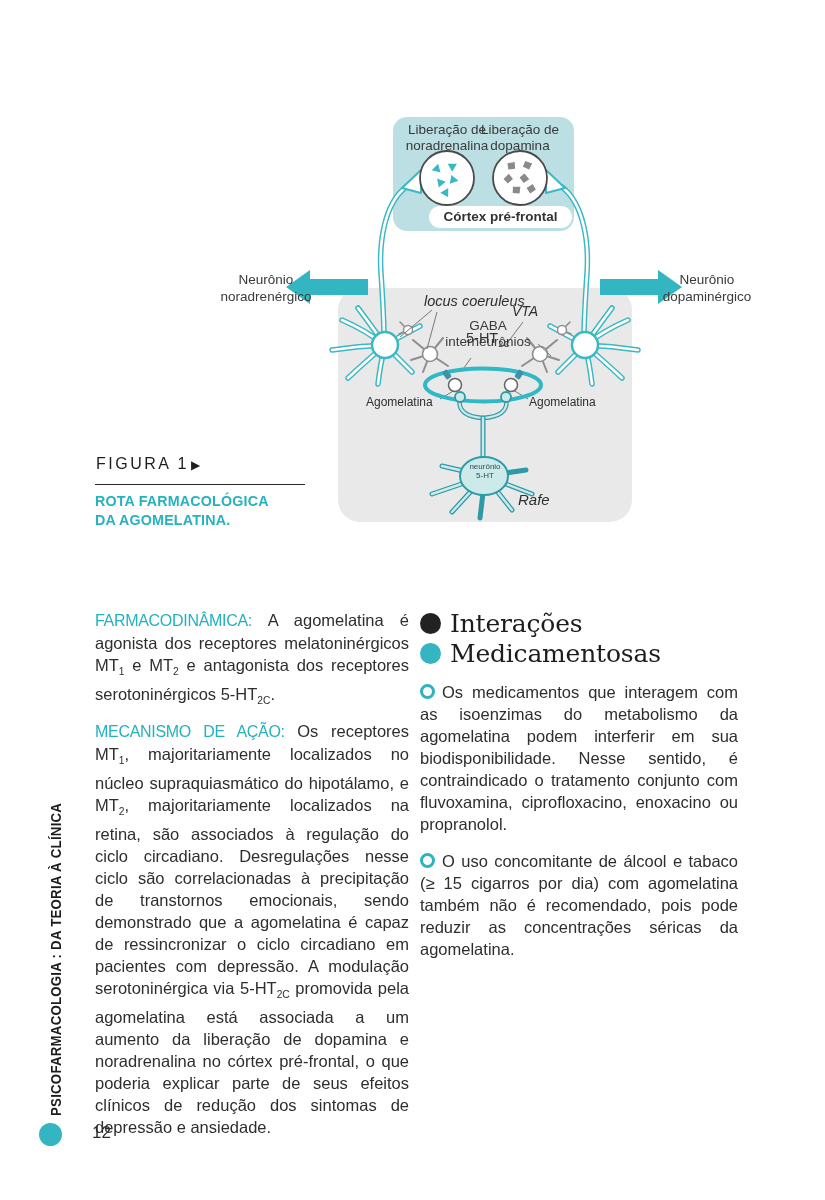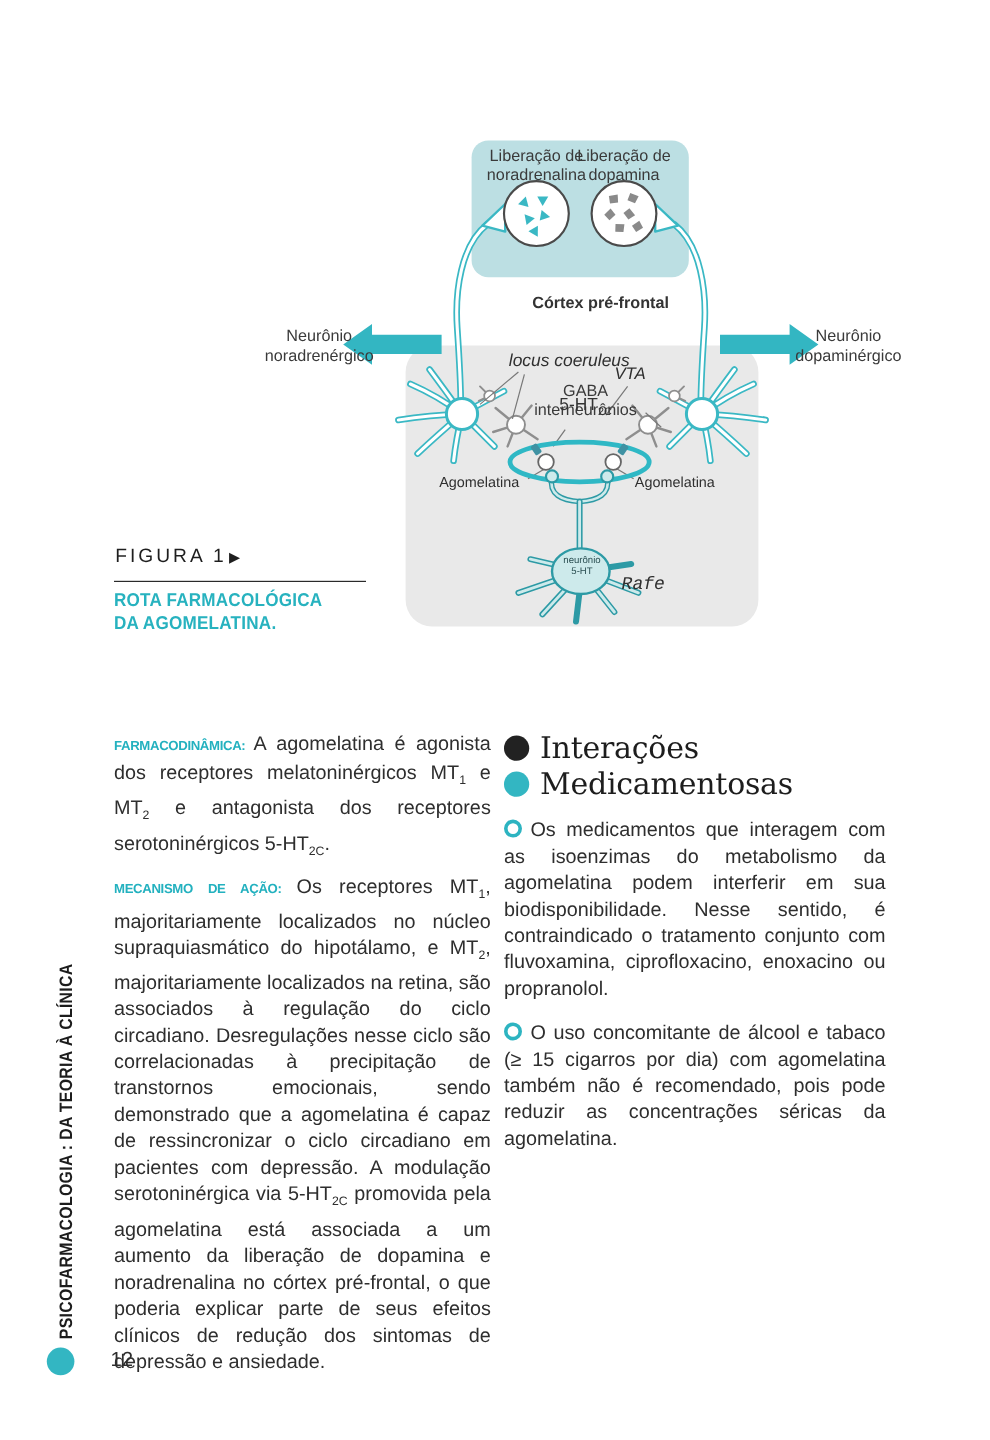--- a/index.html
+++ b/index.html
@@ -1,38 +1,38 @@
 <!DOCTYPE html>
 <html><head>
 <meta charset="utf-8">
 <style>
   html,body{margin:0;padding:0;}
   body{width:825px;height:1200px;background:#ffffff;font-family:"Liberation Sans",sans-serif;color:#2f2f2f;position:relative;overflow:hidden;}
   .abs{position:absolute;}
   
   #diagram-svg{left:280px;top:108px;width:460px;height:430px;}
   .dlabel{position:absolute;font-size:13.5px;line-height:16px;color:#3a3a3a;white-space:pre-line;text-align:center;}
-  .cortex-label{left:429px;top:206px;width:143px;height:22px;background:#ffffff;border-radius:11px;font-size:13.5px;font-weight:700;line-height:22px;text-align:center;color:#333;margin-top:36px;}
+  .cortex-label{left:429px;top:206px;width:143px;height:22px;background:#ffffff;border-radius:11px;font-size:13.5px;font-weight:700;line-height:22px;text-align:center;color:#333;}
   .side-neuron-label{font-size:13.5px;line-height:17px;}
   .italic{font-style:italic;}
   .small-label{font-size:12px;text-align:left;white-space:nowrap;}
   .receptor-label{font-size:14.5px;color:#333;white-space:nowrap;}
   .receptor-label sub{font-size:9px;}
   .neuron5ht-label{left:459px;top:462px;width:52px;font-size:8px;line-height:9px;color:#2b4f52;text-align:center;white-space:pre-line;}
   
   .fig-label{left:96px;top:455px;font-size:16px;letter-spacing:2.5px;color:#1e1e1e;font-weight:400;}
   .fig-label .tri{font-size:12px;letter-spacing:0;margin-left:2px;}
   .fig-rule{left:95px;top:484px;width:210px;height:0;border-top:1.6px solid #2a2a2a;}
   .fig-title{left:95px;top:491px;font-size:15.5px;line-height:19px;font-weight:700;color:#27b2bf;letter-spacing:0.2px;white-space:pre-line;transform:scaleX(0.92);transform-origin:0 0;}
   
   .col{text-align:justify;font-size:16.5px;line-height:22px;color:#2e2e2e;}
   .col-left{left:95px;top:609px;width:314px;}
   .col-right{left:420px;top:610px;width:318px;}
   .col p{margin:0 0 7px 0;}
-  .lead{color:#23b1bf;font-weight:700;font-size:11px;letter-spacing:-0.3px;}
+  .lead{color:#23b1bf;font-weight:400;font-size:16px;letter-spacing:-0.3px;}
   sub{font-size:62%;}
   
   .ix-row{display:flex;align-items:center;margin-bottom:3px;}
   .ix-dot{width:21px;height:21px;border-radius:50%;margin-right:9px;flex:0 0 auto;}
   .ix-dot.black{background:#222222;}
   .ix-dot.teal{background:#33b6c2;}
   .ix-text{font-family:"DejaVu Serif","Liberation Serif",serif;font-weight:400;font-size:25px;line-height:27px;color:#1d1d1d;letter-spacing:-0.2px;}
   .ix-list{margin-top:14px;}
   .ix-list p{margin:0 0 15px 0;}
   .ring{display:inline-block;width:9px;height:9px;border:3.2px solid #2db4c1;border-radius:50%;background:#fff;margin-right:7px;vertical-align:-1px;}
@@ -162,21 +162,21 @@
 
 <div class="abs small-label italic" style="left:424px;top:293px;font-size:14.5px;">locus coeruleus</div>
 <div class="abs small-label italic" style="left:512px;top:303px;font-size:14px;">VTA</div>
 <div class="abs dlabel" style="left:427px;top:318px;width:122px;">GABA
 interneurônios</div>
 <div class="abs receptor-label" style="left:466px;top:330px;"><span>5-HT</span><sub>2C</sub></div>
 <div class="abs small-label" style="left:366px;top:395px;">Agomelatina</div>
 <div class="abs small-label" style="left:529px;top:395px;">Agomelatina</div>
 <div class="abs neuron5ht-label">neurônio
 5-HT</div>
-<div class="abs small-label italic" style="left:518px;top:479px;font-size:15px;font-family:Liberation Mono, monospace;">Rafe</div>
+<div class="abs small-label italic" style="left:518px;top:491px;font-size:15px;">Rafe</div>
 
 <div class="abs fig-label">
   <span>FIGURA 1</span><span class="tri">▶</span>
 </div>
 <div class="abs fig-rule"></div>
 <div class="abs fig-title">ROTA FARMACOLÓGICA
 DA AGOMELATINA.</div>
 
 <div class="abs col col-left">
   <p><span class="lead">FARMACODINÂMICA: </span><span>A agomelatina é agonista dos receptores melatoninérgicos MT</span><sub>1</sub><span> e MT</span><sub>2</sub><span> e antagonista dos receptores serotoninérgicos 5-HT</span><sub>2C</sub><span>.</span></p>

